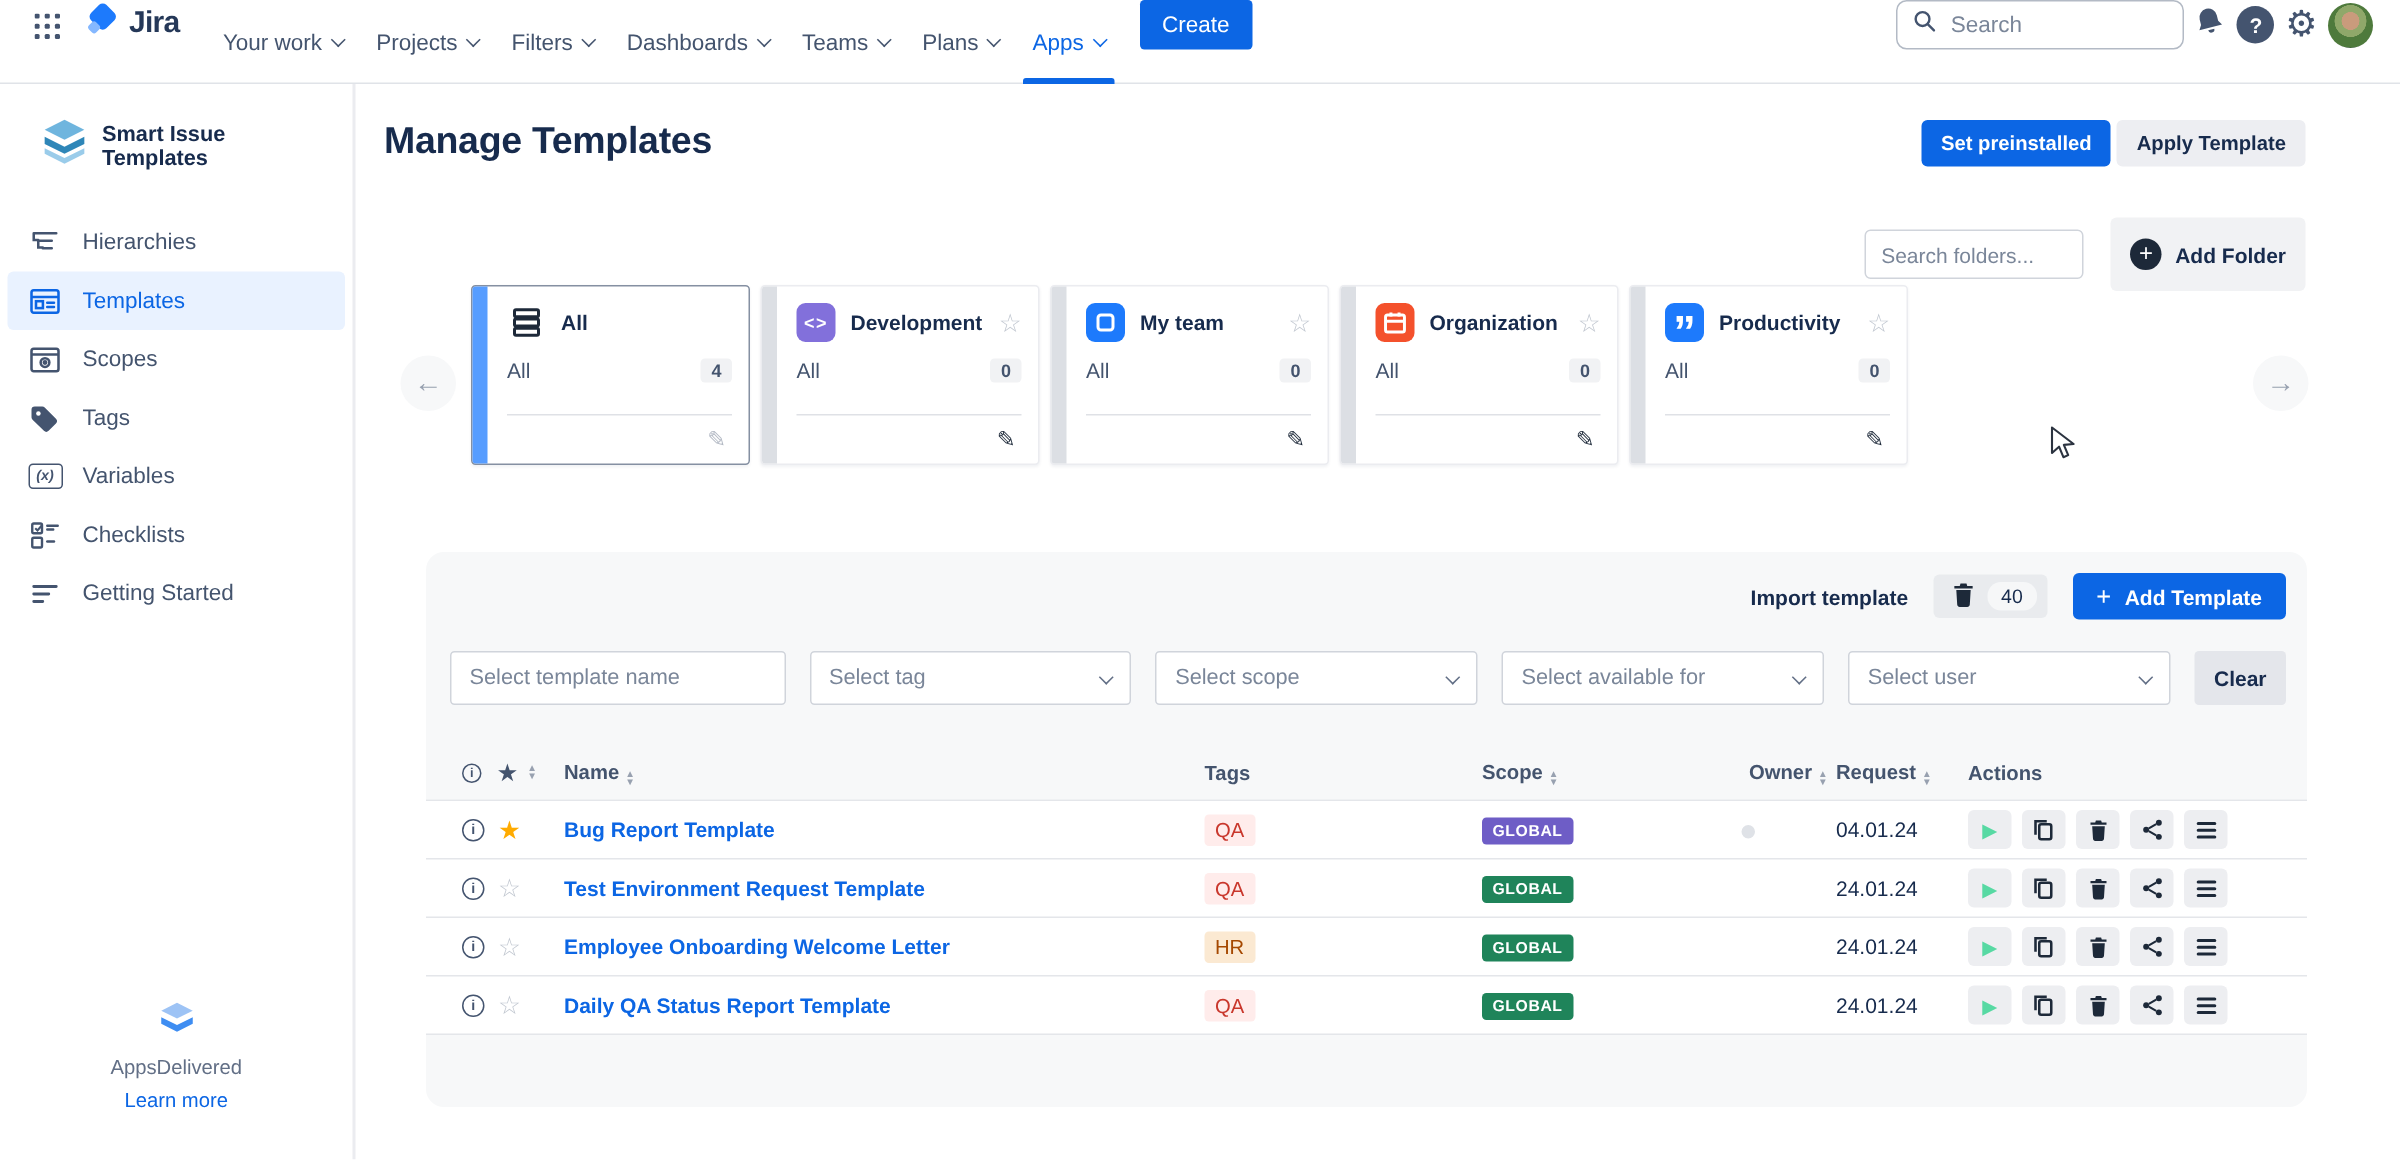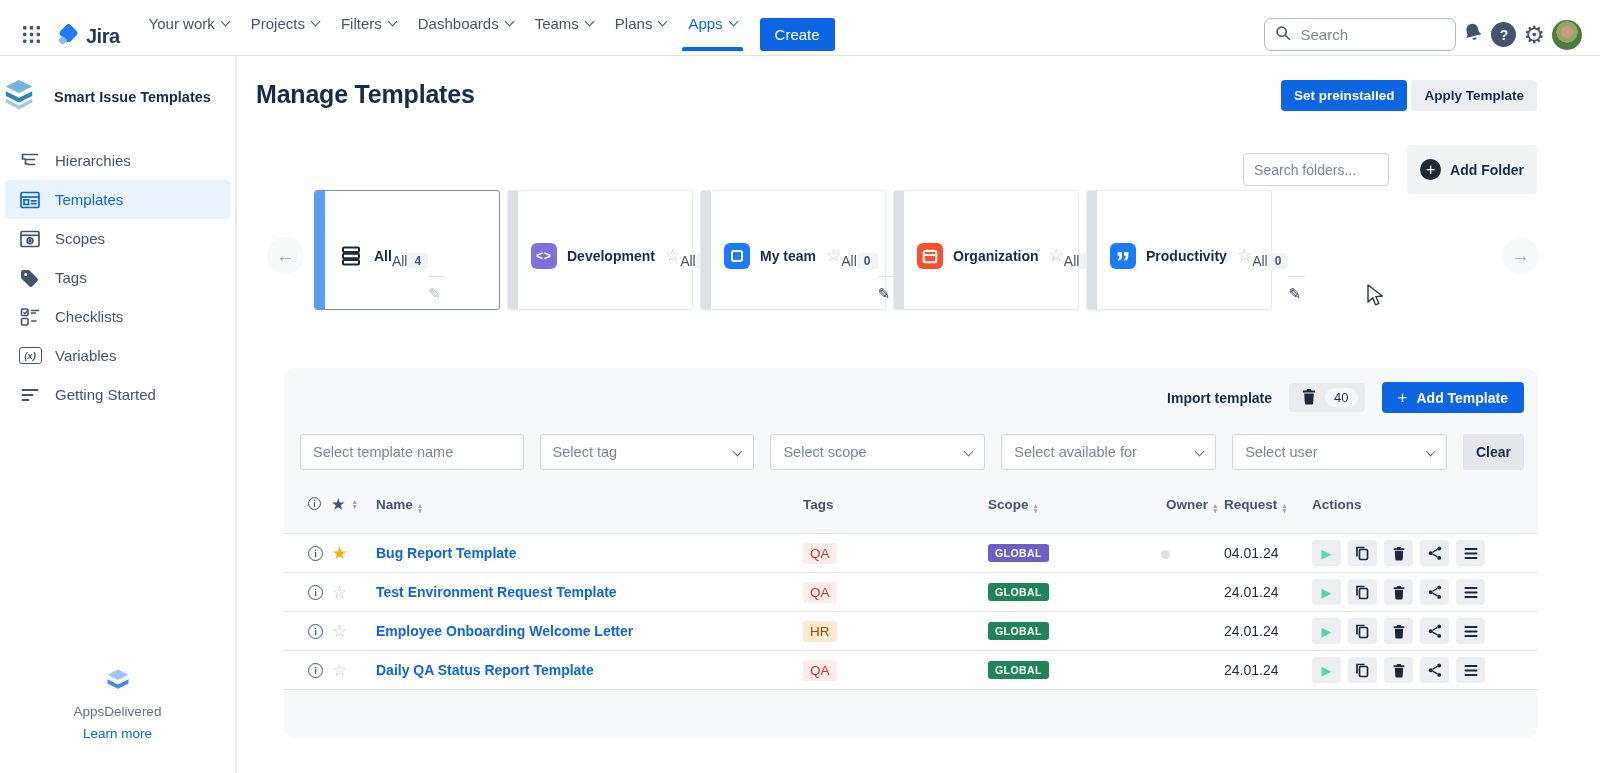--- a/index.html
+++ b/index.html
@@ -1,20 +1,20 @@
 <!DOCTYPE html>
 <html><head>
 <meta charset="utf-8">
 <style>
   *{margin:0;padding:0;box-sizing:border-box}
   html,body{width:1600px;height:773px}
   body{font-family:"Liberation Sans",sans-serif;background:#fff;color:#172B4D;position:relative;overflow:hidden}
 
   
-  .topnav{position:absolute;top:0;left:0;right:0;height:56px;background:#fff;border-bottom:1px solid #E0E3E8;display:flex;align-items:flex-end;padding:0 18px 4px 14px;z-index:10}
+  .topnav{position:absolute;top:0;left:0;right:0;height:56px;background:#fff;border-bottom:1px solid #E0E3E8;display:flex;align-items:flex-start;padding:0 18px 17px 14px;z-index:10}
   .appswitcher{width:34px;height:34px;display:flex;align-items:center;justify-content:center;border-radius:4px;cursor:pointer}
   .logo{display:flex;align-items:center;gap:5px;margin:0 18px 0 8px;cursor:pointer}
   .logo-text{font-size:20px;font-weight:700;color:#253858;letter-spacing:-.5px}
   .nav-items{display:flex;align-items:center;height:56px}
   .nav-item{position:relative;height:56px;display:flex;align-items:center;gap:7px;padding:0 11px;font-size:15px;font-weight:500;color:#44546E;cursor:pointer}
   .chev{width:7px;height:7px;border-right:1.7px solid #44546E;border-bottom:1.7px solid #44546E;transform:rotate(45deg);margin-top:-4px}
   .nav-item.active{color:#0C66E4}
   .nav-item.active .chev{border-color:#0C66E4}
   .nav-item.active::after{content:"";position:absolute;left:5px;right:5px;bottom:0;height:4px;background:#0C66E4;border-radius:2px 2px 0 0}
   .create-btn{margin-left:12px;background:#0C66E4;color:#fff;border:none;border-radius:3px;font-size:15px;font-weight:500;padding:8px 15px;cursor:pointer;font-family:inherit}
@@ -23,21 +23,21 @@
   .nav-search input{border:none;outline:none;width:100%;font-size:15px;color:#44546E;font-family:inherit;background:transparent}
   input::placeholder{color:#7A8699}
   .help-btn{width:25px;height:25px;border-radius:50%;background:#44546F;color:#fff;display:flex;align-items:center;justify-content:center;font-size:14px;font-weight:700;cursor:pointer}
   .help-btn::before{content:"?"}
   .gear{font-size:24px;color:#44546F;line-height:1;cursor:pointer}
   .gear::before{content:"⚙"}
   .avatar{width:30px;height:30px;border-radius:50%;cursor:pointer;background:radial-gradient(circle at 50% 40%,#C99B7C 0 25%,#8FA86A 26% 45%,#4E7A3C 46% 75%,#2F5233 76% 100%)}
 
   
   .sidebar{position:absolute;top:56px;left:0;bottom:0;width:237px;background:#fff;border-right:2px solid #EBECF0;padding-top:22px}
-  .app-logo-row{display:flex;align-items:center;gap:16px;padding:0 0;margin-bottom:25px}
+  .app-logo-row{display:flex;align-items:center;gap:6px;padding:0 24px;margin-bottom:25px}
   .app-title{font-size:14.5px;font-weight:700;color:#172B4D}
   .menu-item{display:flex;align-items:center;gap:12px;height:39px;margin:0 5px;padding:0 8px 0 12px;border-radius:4px;font-size:15px;color:#44546E;cursor:pointer}
   .mi-icon{width:26px;display:flex;justify-content:center;align-items:center}
   .menu-item.active{background:#E9F2FF;color:#0C66E4;font-weight:500}
   .var-box{min-width:23px;height:17px;border:1.7px solid #44546F;border-radius:3px;display:flex;align-items:center;justify-content:center;font-size:9.5px;font-weight:700;font-style:italic;color:#44546F}
   .var-box::before{content:"(x)"}
   .sidebar-footer{position:absolute;bottom:32px;left:0;right:0;display:flex;flex-direction:column;align-items:center;gap:7px}
   .brand{font-size:13.5px;color:#626F86}
   .learn-more{font-size:13.5px;color:#0C66E4;font-weight:500;cursor:pointer}
 
@@ -61,21 +61,21 @@
   .car-arrow{position:absolute;top:47px;width:37px;height:37px;border-radius:50%;background:#F7F8F9;color:#98A1B0;display:flex;align-items:center;justify-content:center;font-size:19px;cursor:pointer}
   .car-arrow.left{left:28px}
   .car-arrow.left::before{content:"←"}
   .car-arrow.right{left:1263px}
   .car-arrow.right::before{content:"→"}
   .cards{position:absolute;left:75px;top:0;display:flex;gap:7px}
   .fcard{width:186px;height:120px;background:#fff;border:1px solid #EBECF0;border-radius:3px;display:flex;cursor:pointer;box-shadow:0 1px 2px rgba(9,30,66,.06)}
   .fcard.selected{border-color:#8590A2}
   .stripe{width:10px;background:#DCDFE4;border-radius:2px 0 0 2px;flex:none}
   .fcard.selected .stripe{background:#579DFF}
-  .fcard-body{flex:1;display:flex;flex-direction:row;padding:11px 11px 0 13px}
+  .fcard-body{flex:1;display:flex;flex-direction:column;padding:11px 11px 0 13px}
   .fcard-head{display:flex;align-items:center;gap:10px}
   .fcard-name{font-size:14px;font-weight:700;color:#172B4D;flex:1;white-space:nowrap}
   .fcard-star{font-size:17px;color:#C1C7D0;line-height:1}
   .fcard-star::before{content:"☆"}
   .fcard-sub{display:flex;justify-content:space-between;align-items:center;margin-top:11px;font-size:14px;color:#44546E}
   .count-badge{background:#F1F2F4;border-radius:3px;padding:1px 7px;font-size:12px;font-weight:600;color:#44546E}
   .fcard-foot{margin-top:auto;border-top:1px solid #DFE1E6;height:33px;display:flex;align-items:center;justify-content:flex-end;padding-right:4px}
   .pencil{font-size:15px;color:#1D2939;line-height:1}
   .pencil::before{content:"✎"}
   .pencil.muted{color:#B3B9C4}
@@ -97,21 +97,21 @@
   .plus-glyph{font-size:17px;font-weight:400;line-height:1}
   .plus-glyph::before{content:"+"}
 
   .filters{display:flex;gap:16px;margin:0 14px 27px 16px}
   .f-input{width:229px;height:36px;border:1px solid #D0D4DB;border-radius:3px;background:#fff;padding:0 12px;font-size:14.5px;font-family:inherit;color:#44546E;outline:none}
   .f-select{width:220px;height:36px;border:1px solid #D0D4DB;border-radius:3px;background:#fff;padding:0 12px;font-size:14.5px;color:#7A8699;display:flex;align-items:center;justify-content:space-between;cursor:pointer}
   .f-select .chev{border-color:#626F86;margin-top:-2px}
   .clear-btn{margin-left:auto;background:#E4E6EB;border:none;border-radius:3px;height:36px;padding:0 13px;font-size:14px;font-weight:600;color:#172B4D;cursor:pointer;font-family:inherit}
 
   
-  .thead{display:flex;align-items:flex-start;height:36px;font-size:13.5px;font-weight:600;color:#44546E;padding-left:24px}
+  .thead{display:flex;align-items:center;height:36px;font-size:13.5px;font-weight:600;color:#44546E;padding-left:24px}
   .tbody{background:#fff;border-top:1px solid #E4E6EA}
   .trow{display:flex;align-items:center;height:39px;border-bottom:1px solid #E4E6EA;padding-left:24px;font-size:14px}
   .c-info{width:24px;display:flex;align-items:center}
   .c-star{width:34px;display:flex;align-items:center;gap:3px}
   .c-name{width:437px;padding-left:10px}
   .c-tags{width:185px}
   .c-scope{width:178px}
   .c-owner{width:58px}
   .c-created{width:88px;color:#172B4D}
   .c-actions{display:flex;gap:7px;align-items:center}
@@ -258,35 +258,35 @@
       <span class="mi-icon">
           <svg width="22" height="20" viewBox="0 0 22 20">
             <path fill="#44546F" d="M2 4.2A2.2 2.2 0 0 1 4.2 2h5a2.2 2.2 0 0 1 1.6.7l7.5 7.5a2.2 2.2 0 0 1 0 3.1l-4.9 4.9a2.2 2.2 0 0 1-3.1 0L2.7 10.8A2.2 2.2 0 0 1 2 9.2z"></path>
             <circle cx="6.6" cy="6.6" r="1.5" fill="#fff"></circle>
           </svg>
         </span>
       <span>Tags</span>
     </div>
     <div class="menu-item">
       <span class="mi-icon">
+          <span class="var-box"></span>
+        </span>
+      <span>Variables</span>
+    </div>
+    <div class="menu-item">
+      <span class="mi-icon">
           <svg width="22" height="20" viewBox="0 0 22 20" fill="none" stroke="#44546F" stroke-width="1.6">
             <rect x="2.5" y="2" width="6.5" height="6.5" rx="1"></rect>
             <path d="M4.5 5.2l1.5 1.5 2.7-3.2" stroke-width="1.4"></path>
             <path d="M12.5 3.5h7M12.5 6h4" stroke-linecap="round"></path>
             <rect x="2.5" y="11.5" width="6.5" height="6.5" rx="1"></rect>
             <path d="M12.5 14h4.5" stroke-linecap="round"></path>
           </svg>
         </span>
       <span>Checklists</span>
-    </div>
-    <div class="menu-item">
-      <span class="mi-icon">
-          <span class="var-box"></span>
-        </span>
-      <span>Variables</span>
     </div>
     <div class="menu-item">
       <span class="mi-icon">
           <svg width="22" height="20" viewBox="0 0 22 20" stroke="#44546F" stroke-width="1.9" stroke-linecap="round">
             <path d="M3.5 5h15M3.5 10h10M3.5 15h6"></path>
           </svg>
         </span>
       <span>Getting Started</span>
     </div>
   </nav>

